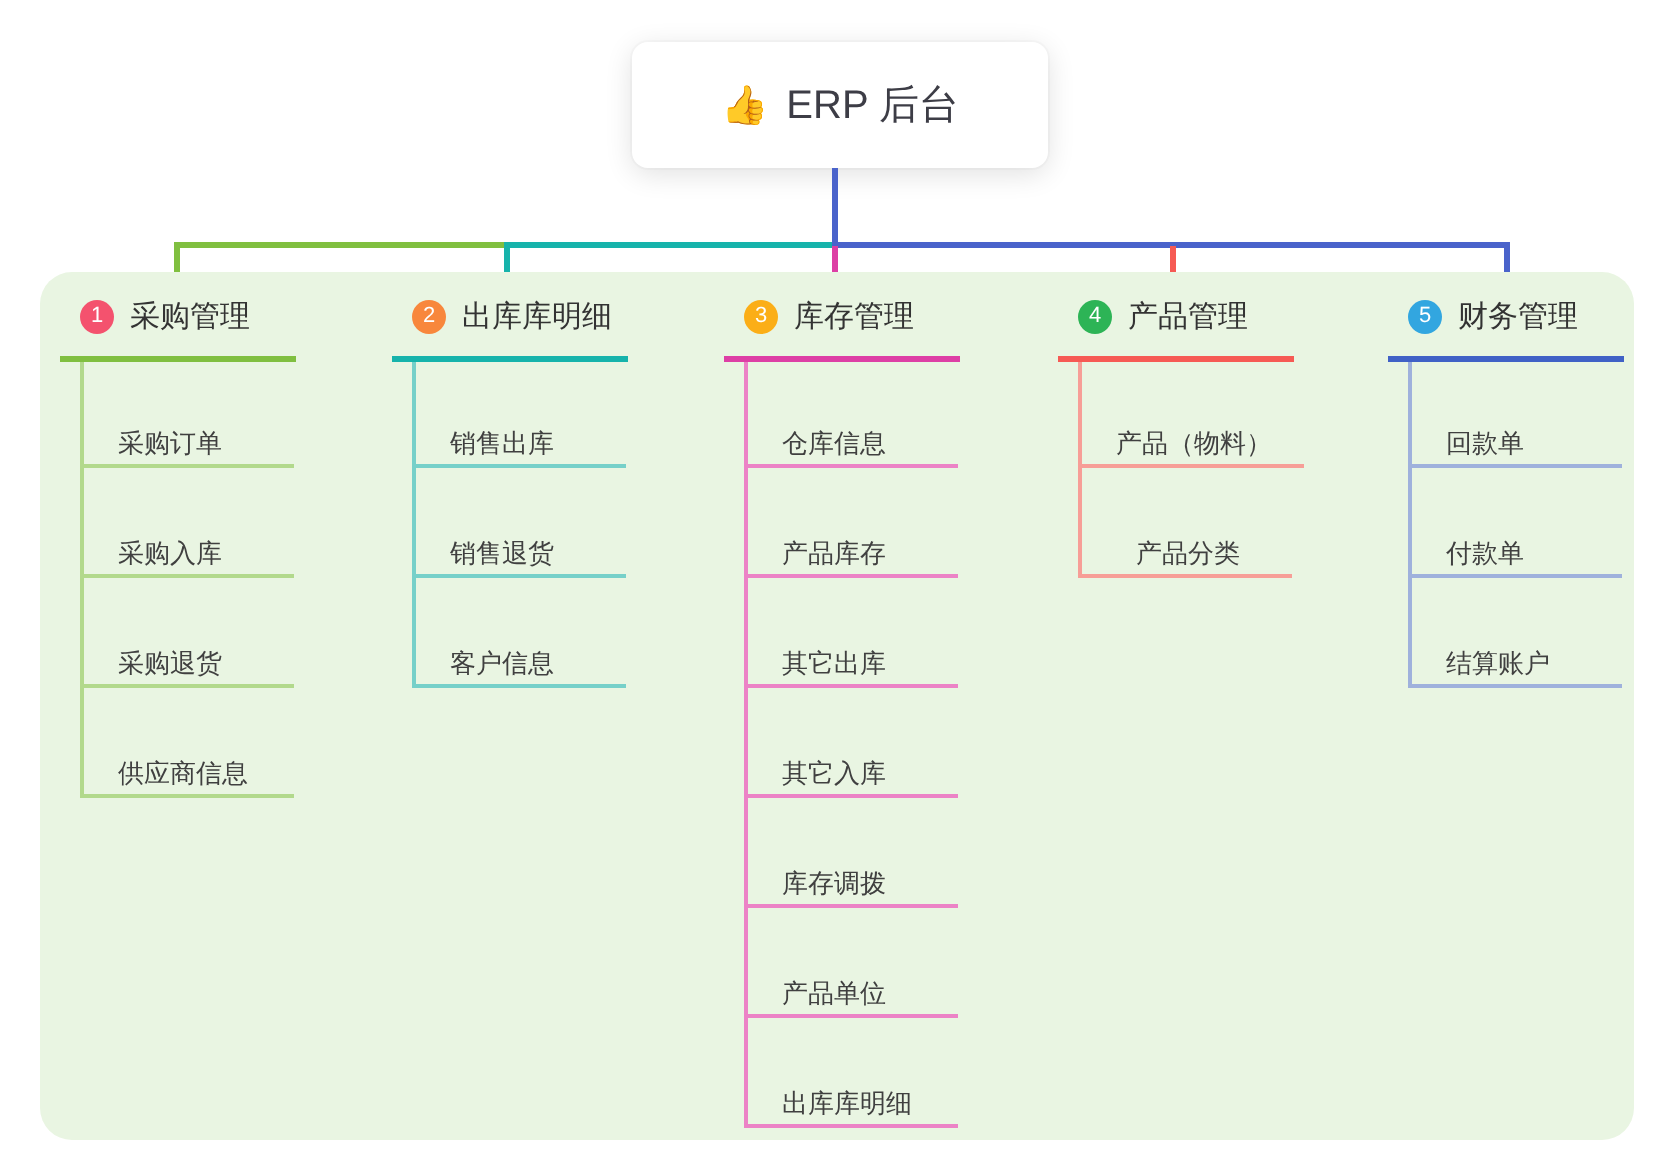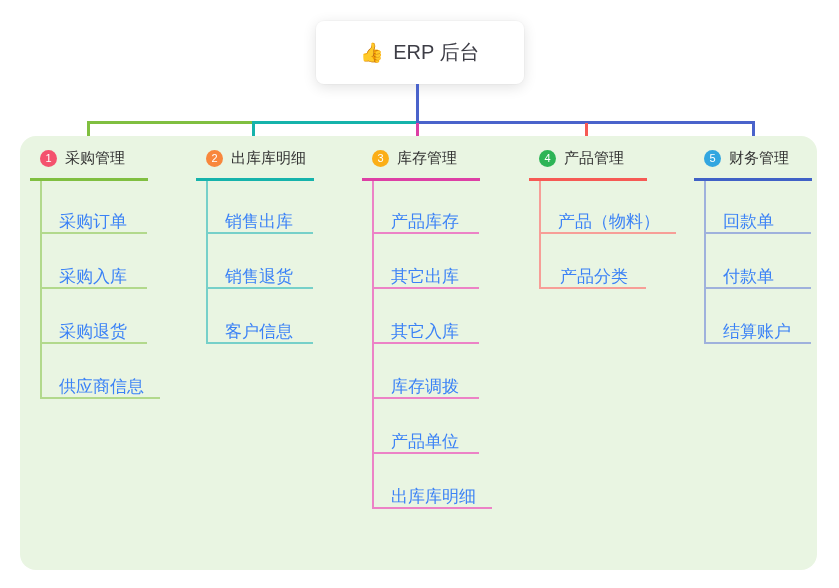--- a/index.html
+++ b/index.html
@@ -55,21 +55,21 @@
   .b3 .badge{background:#fbae17;} .b4 .badge{background:#2db456;}
   .b5 .badge{background:#32a6e0;}
   .children{margin-left:10px;}
   .b1 .children{border-left:2px solid #b2d98c;}
   .b2 .children{border-left:2px solid #76d0c9;}
   .b3 .children{border-left:2px solid #ec82c6;}
   .b4 .children{border-left:2px solid #f79e97;}
   .b5 .children{border-left:2px solid #9fb1dc;}
   .child{
     width:fit-content;min-width:72px;white-space:nowrap;
-    padding:35px 16px 3px 17px;line-height:15px;font-size:17px;color:#3b82f6;
+    padding:35px 16px 3px 17px;line-height:15px;font-size:13px;color:#404040;
   }
   .child:first-child{padding-top:33px;}
   .b1 .child{border-bottom:2px solid #b2d98c;}
   .b2 .child{border-bottom:2px solid #76d0c9;}
   .b3 .child{border-bottom:2px solid #ec82c6;}
   .b4 .child{border-bottom:2px solid #f79e97;text-align:center;}
   .b5 .child{border-bottom:2px solid #9fb1dc;}
 </style>
 </head>
 <body>
@@ -115,20 +115,21 @@
     <div class="child">客户信息</div>
   </div>
 </div>
 
 <div class="branch b3">
   <div class="branch-header">
     <span class="badge">3</span>
     <span>库存管理</span>
   </div>
   <div class="children">
+    <div class="child">仓库信息</div>
     <div class="child">产品库存</div>
     <div class="child">其它出库</div>
     <div class="child">其它入库</div>
     <div class="child">库存调拨</div>
     <div class="child">产品单位</div>
     <div class="child">出库库明细</div>
   </div>
 </div>
 
 <div class="branch b4">

